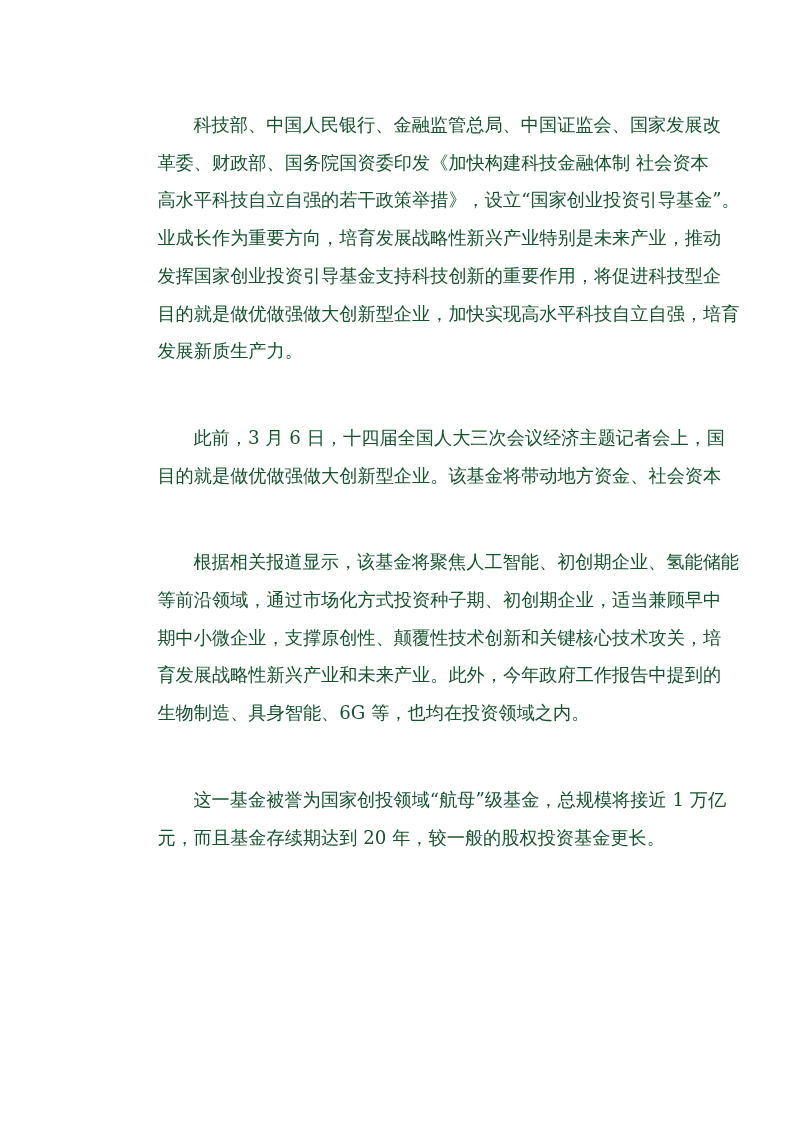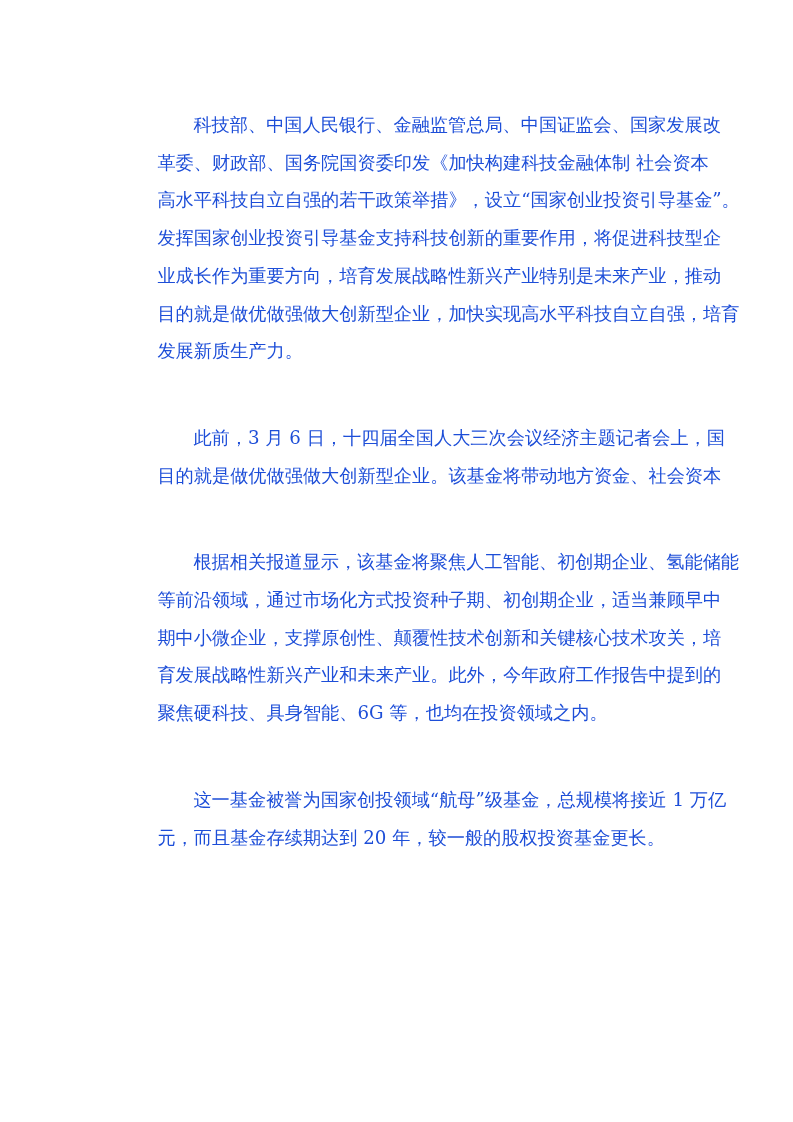--- a/index.html
+++ b/index.html
@@ -11,21 +11,21 @@
       width: 793px;
       height: 1122px;
       position: relative;
       overflow: hidden;
     }
     .page {
       position: absolute;
       left: 121px;
       top: 106px;
       width: 554px;
-      color: #1d4ed8;
+      color: #14532d;
       font-family: "DejaVu Serif", "Liberation Serif", serif;
       font-size: 18.2px;
       line-height: 37.7px;
     }
     .para {
       margin: 0 0 49px 0;
       text-indent: 2em;
       text-align: justify;
       text-justify: inter-character;
       word-break: break-all;
@@ -45,37 +45,37 @@
   </style>
 </head>
 <body>
 
 <div class="page">
 
   <p class="para">
     <span class="line first">科技部、中国人民银行、金融监管总局、中国证监会、国家发展改</span>
     <span class="line">革委、财政部、国务院国资委印发《加快构建科技金融体制 社会资本</span>
     <span class="line">高水平科技自立自强的若干政策举措》，设立“国家创业投资引导基金”。</span>
+    <span class="line">业成长作为重要方向，培育发展战略性新兴产业特别是未来产业，推动</span>
     <span class="line">发挥国家创业投资引导基金支持科技创新的重要作用，将促进科技型企</span>
-    <span class="line">业成长作为重要方向，培育发展战略性新兴产业特别是未来产业，推动</span>
     <span class="line">目的就是做优做强做大创新型企业，加快实现高水平科技自立自强，培育</span>
     <span class="line last">发展新质生产力。</span>
   </p>
 
   <p class="para">
     <span class="line first">此前，3 月 6 日，十四届全国人大三次会议经济主题记者会上，国</span>
     <span class="line">目的就是做优做强做大创新型企业。该基金将带动地方资金、社会资本</span>
   </p>
 
   <p class="para">
     <span class="line first">根据相关报道显示，该基金将聚焦人工智能、初创期企业、氢能储能</span>
     <span class="line">等前沿领域，通过市场化方式投资种子期、初创期企业，适当兼顾早中</span>
     <span class="line">期中小微企业，支撑原创性、颠覆性技术创新和关键核心技术攻关，培</span>
     <span class="line">育发展战略性新兴产业和未来产业。此外，今年政府工作报告中提到的</span>
-    <span class="line last">聚焦硬科技、具身智能、6G 等，也均在投资领域之内。</span>
+    <span class="line last">生物制造、具身智能、6G 等，也均在投资领域之内。</span>
   </p>
 
   <p class="para">
     <span class="line first">这一基金被誉为国家创投领域“航母”级基金，总规模将接近 1 万亿</span>
     <span class="line last">元，而且基金存续期达到 20 年，较一般的股权投资基金更长。</span>
   </p>
 
 </div>
 
 </body></html>

